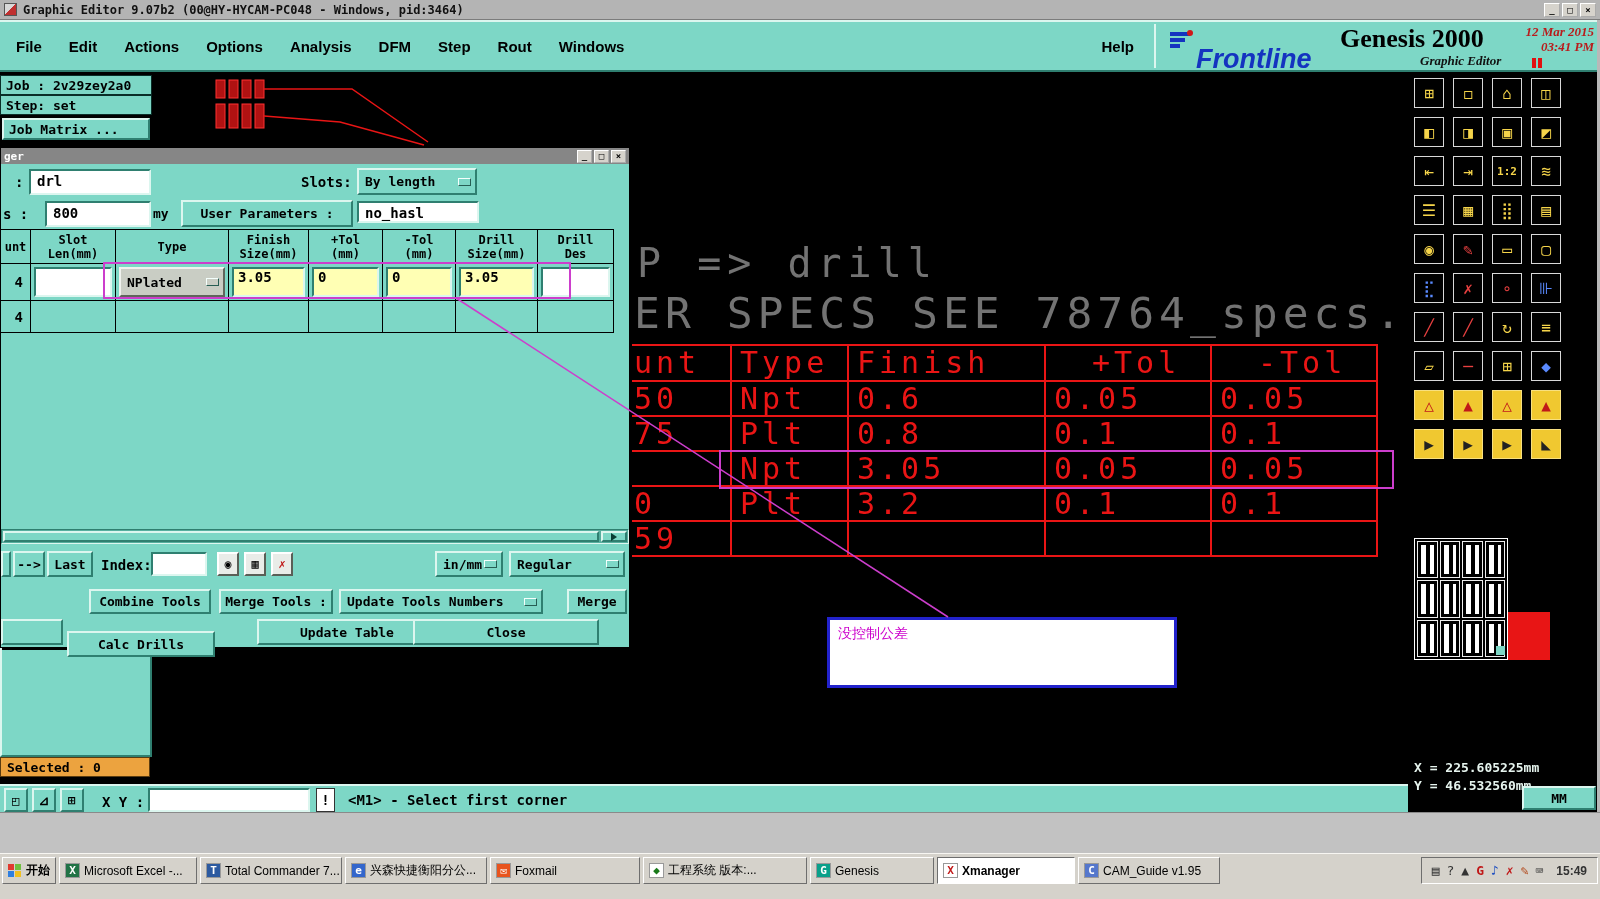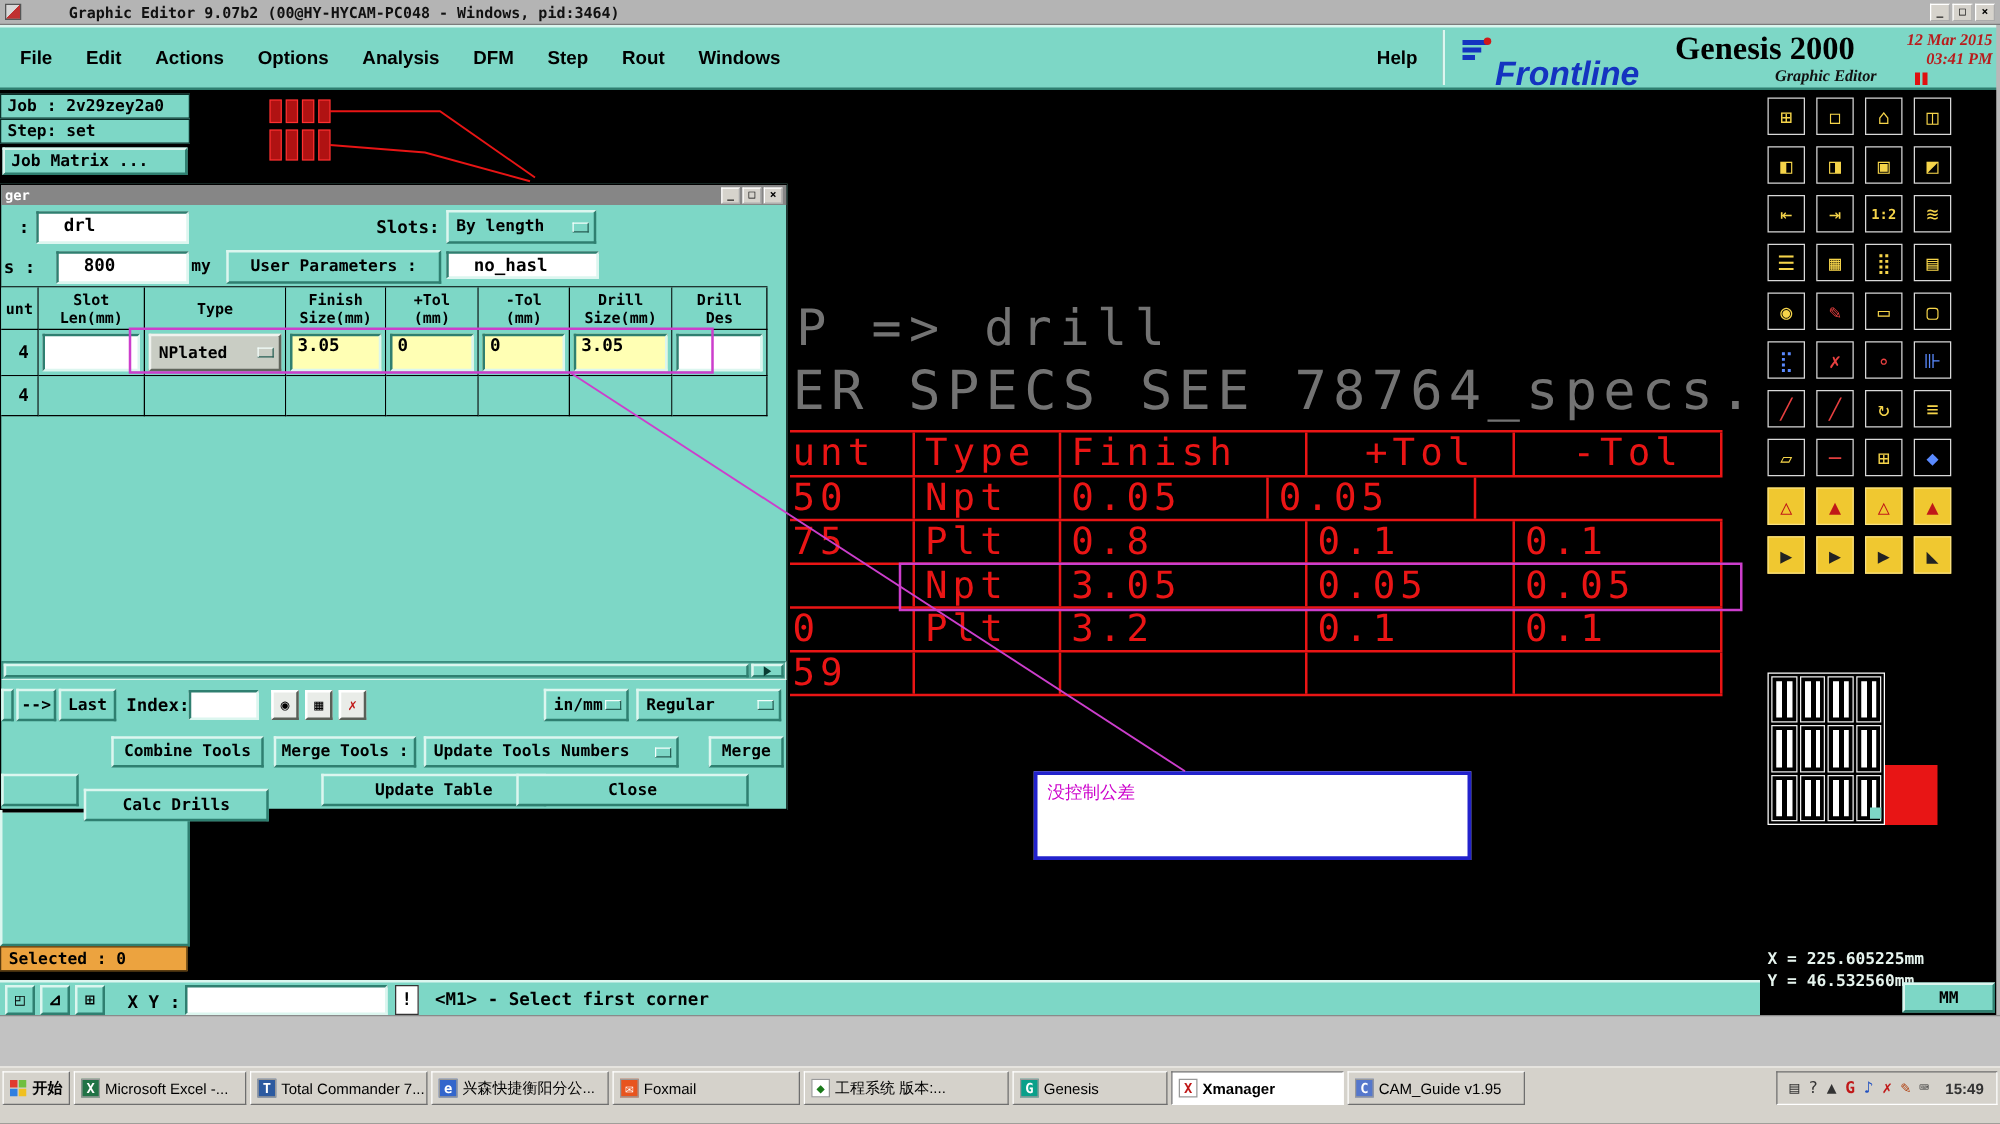--- a/index.html
+++ b/index.html
@@ -9,31 +9,31 @@
 
   
   .raised { background:#7dd7c6; border-top:2px solid #dcf6ef; border-left:2px solid #dcf6ef;
             border-right:2px solid #2f7f70; border-bottom:2px solid #2f7f70; }
   .btn { background:#7dd7c6; border-top:2px solid #dcf6ef; border-left:2px solid #dcf6ef;
          border-right:2px solid #2f7f70; border-bottom:2px solid #2f7f70;
          display:flex; align-items:center; justify-content:center;
          font:bold 13px "DejaVu Sans Mono", monospace; color:#000; white-space:nowrap; overflow:hidden;}
   .fld { background:#fff; border-top:2px solid #2f7f70; border-left:2px solid #2f7f70;
          border-right:2px solid #dcf6ef; border-bottom:2px solid #dcf6ef;
-         font:bold 14px "DejaVu Sans Mono", monospace; color:#000; padding:2px 20px;
+         font:bold 14px "DejaVu Sans Mono", monospace; color:#000; padding:2px 6px;
          white-space:nowrap; overflow:hidden; }
   .yfld { background:#ffffb4; }
   .lbl { font:bold 13px "DejaVu Sans Mono", monospace; color:#000; white-space:nowrap; }
   .ind { width:13px; height:8px; background:#7dd7c6; margin-left:6px; flex:none;
          border-top:1px solid #f4fffc; border-left:1px solid #f4fffc;
          border-right:1px solid #275e54; border-bottom:1px solid #275e54; }
 
   
   #titlebar { left:0; top:0; width:1600px; height:20px; background:#b4b4b4;
-              border-bottom:1px solid #7c7c7c; display:flex; align-items:center;gap:32px; }
+              border-bottom:1px solid #7c7c7c; display:flex; align-items:center; }
   #titlebar .appicon { width:13px; height:13px; margin:0 6px 0 4px;
         background:linear-gradient(135deg,#d8d8d8 50%,#c03030 50%); border:1px solid #555; flex:none;}
   #titlebar .ttl { font:bold 12px "DejaVu Sans Mono", monospace; color:#111; }
   #titlebar .wbtns { margin-left:auto; display:flex; gap:2px; padding-right:4px; }
   .wbtn { width:16px; height:14px; background:#d6d3cc; border:1px outset #fff;
           font:bold 9px "DejaVu Sans Mono", monospace; display:flex; align-items:center; justify-content:center; }
 
   
   #menubar { left:0; top:20px; width:1600px; height:52px; background:#7dd7c6;
              border-top:2px solid #dcf6ef; border-bottom:2px solid #2f7f70;
@@ -267,20 +267,21 @@
     <div class="cdt-row hd">
       <div class="cdt-cell cw0">unt</div>
       <div class="cdt-cell cw1">Type</div>
       <div class="cdt-cell cw2">Finish</div>
       <div class="cdt-cell cw3">+Tol</div>
       <div class="cdt-cell cw4">-Tol</div>
     </div>
     <div class="cdt-row">
       <div class="cdt-cell cw0">50</div>
       <div class="cdt-cell cw1">Npt</div>
+      <div class="cdt-cell cw2">0.6</div>
       <div class="cdt-cell cw3">0.05</div>
       <div class="cdt-cell cw4">0.05</div>
     </div>
     <div class="cdt-row">
       <div class="cdt-cell cw0">75</div>
       <div class="cdt-cell cw1">Plt</div>
       <div class="cdt-cell cw2">0.8</div>
       <div class="cdt-cell cw3">0.1</div>
       <div class="cdt-cell cw4">0.1</div>
     </div>

